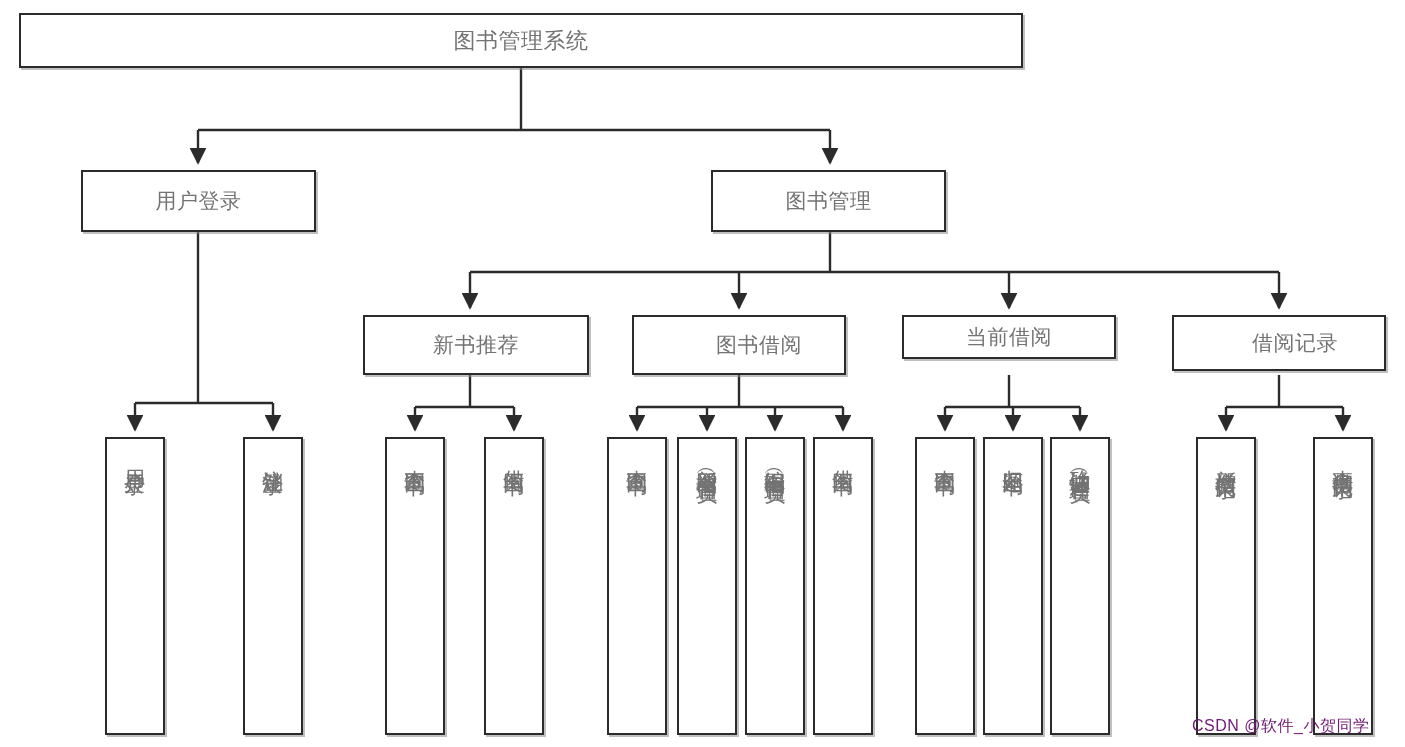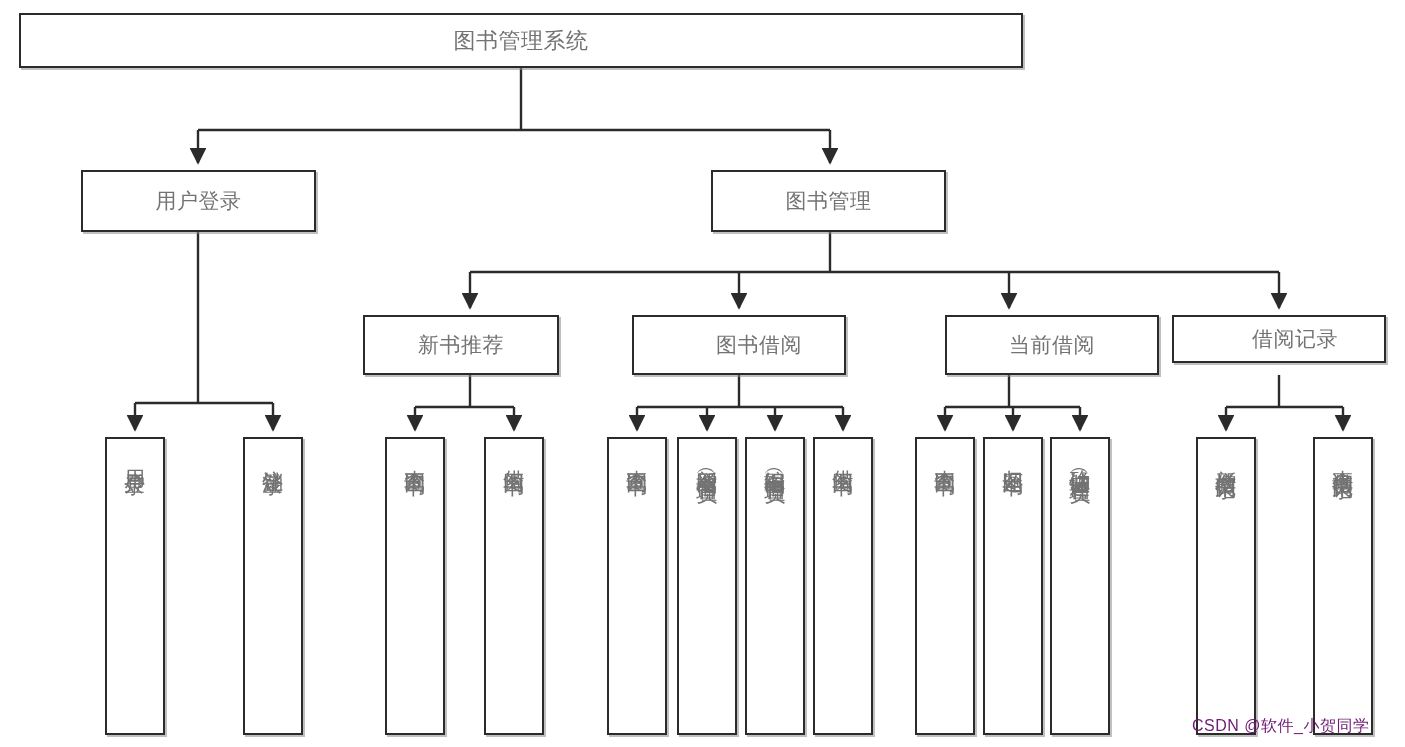--- a/index.html
+++ b/index.html
@@ -122,30 +122,30 @@
     <span class="label">图书管理系统</span>
   </div>
 
   <div class="node" id="node-l1-0" style="left: 81px; top: 170px; width: 235px; height: 62px;">
     <span class="label">用户登录</span>
   </div>
   <div class="node" id="node-l1-1" style="left: 711px; top: 170px; width: 235px; height: 62px;">
     <span class="label">图书管理</span>
   </div>
 
-  <div class="node" id="node-l2-0" style="left: 363px; top: 315px; width: 196px; height: 60px;">
+  <div class="node" id="node-l2-0" style="left: 363px; top: 315px; width: 226px; height: 60px;">
     <span class="label">新书推荐</span>
   </div>
   <div class="node" id="node-l2-1" style="left: 632px; top: 315px; width: 214px; height: 60px; padding-left: 40px;">
     <span class="label">图书借阅</span>
   </div>
-  <div class="node" id="node-l2-2" style="left: 902px; top: 315px; width: 214px; height: 60px; margin-left: 43px;">
+  <div class="node" id="node-l2-2" style="left: 902px; top: 315px; width: 214px; height: 44px;">
     <span class="label">当前借阅</span>
   </div>
-  <div class="node" id="node-l2-3" style="left: 1172px; top: 315px; width: 214px; height: 48px; padding-left: 32px;">
+  <div class="node" id="node-l2-3" style="left: 1172px; top: 315px; width: 214px; height: 56px; padding-left: 32px;">
     <span class="label">借阅记录</span>
   </div>
 
   <div class="node vertical" id="node-leaf-0" style="left: 105px; top: 437px; width: 60px; height: 298px;">
     <span class="label">用户登录</span>
   </div>
   <div class="node vertical" id="node-leaf-1" style="left: 243px; top: 437px; width: 60px; height: 298px;">
     <span class="label">注销登录</span>
   </div>
   <div class="node vertical" id="node-leaf-2" style="left: 385px; top: 437px; width: 60px; height: 298px;">

